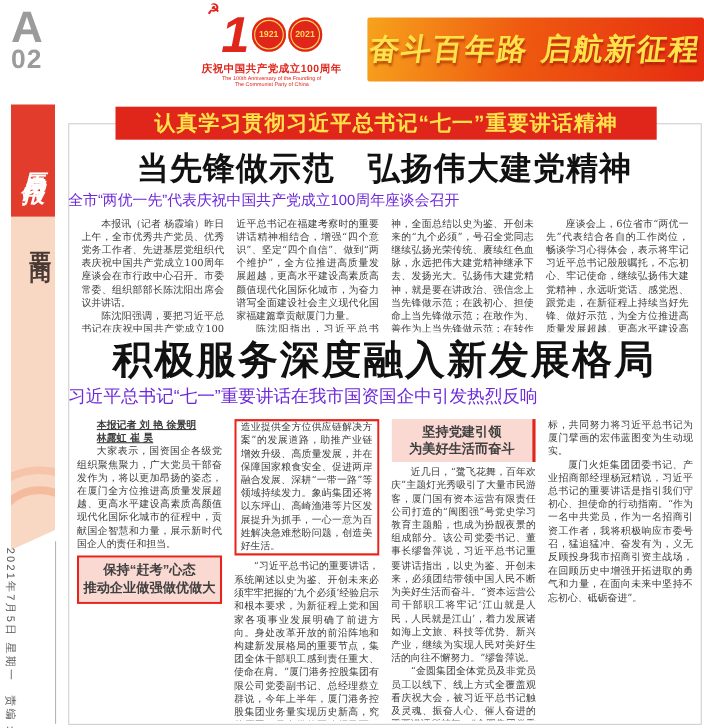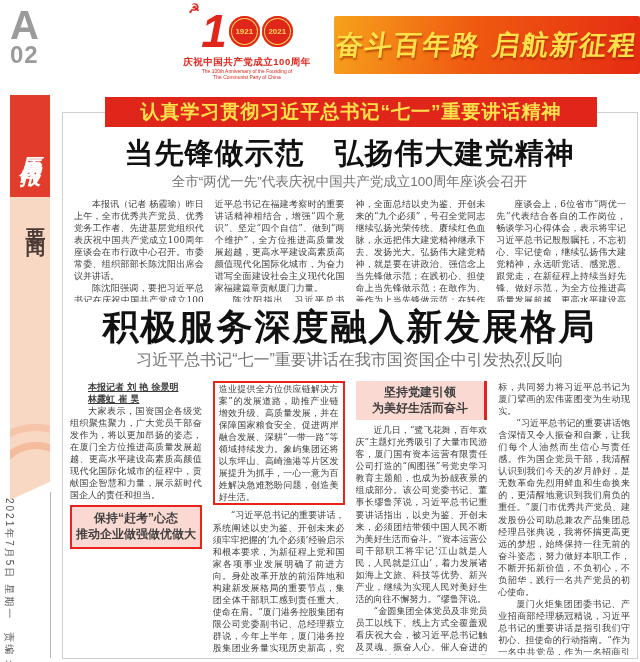--- a/index.html
+++ b/index.html
@@ -61,21 +61,21 @@
   .frame{position:absolute;left:62px;top:112px;width:574px;height:545px;border:1px solid #cfcfcf;background:#fff;}
   .topic-bar{
     position:absolute;left:105px;top:97px;width:492px;height:30px;background:#e0251b;
     display:flex;align-items:center;justify-content:center;z-index:3;
   }
   .topic-bar span{color:#ffe24a;font-weight:bold;font-size:19px;letter-spacing:1px;white-space:nowrap;}
   
   .headline{position:absolute;left:62px;width:575px;text-align:center;color:#111;font-weight:900;}
   .h1a{top:134px;font-size:29px;letter-spacing:1px;}
   .h2a{top:303px;font-size:36px;letter-spacing:2px;}
-  .subhead{position:absolute;left:62px;width:575px;text-align:center;color:#737373;}
+  .subhead{position:absolute;left:62px;width:575px;color:#6d28d9;}
   .s1a{top:173px;font-size:13.5px;}
   .s2a{top:350px;font-size:16px;}
   .cols{position:absolute;display:flex;gap:11px;}
   .cols1{left:74px;top:198px;width:552px;height:104px;}
   .cols2{left:70px;top:381px;width:560px;height:274px;}
   .col{flex:1;overflow:hidden;}
   .col p{
     margin:0;font-size:9px;line-height:1.34;text-align:justify;color:#3c3c3c;
     text-indent:2em;font-family:"DejaVu Serif",serif;
   }
@@ -196,16 +196,15 @@
         <div>坚持党建引领</div>
         <div>为美好生活而奋斗</div>
       </div>
     </div>
     <p>近几日，“鹭飞花舞，百年欢庆”主题灯光秀吸引了大量市民游客，厦门国有资本运营有限责任公司打造的“闽图强”号党史学习教育主题船，也成为扮靓夜景的组成部分。该公司党委书记、董事长缪鲁萍说，习近平总书记重要讲话指出，以史为鉴、开创未来，必须团结带领中国人民不断为美好生活而奋斗。“资本运营公司干部职工将牢记‘江山就是人民，人民就是江山’，着力发展诸如海上文旅、科技等优势、新兴产业，继续为实现人民对美好生活的向往不懈努力。”缪鲁萍说。</p>
     <p>“金圆集团全体党员及非党员员工以线下、线上方式全覆盖观看庆祝大会，被习近平总书记触及灵魂、振奋人心、催人奋进的重要讲话所鼓舞。”金圆集团党委书记、董事长樊庄龙表示，集团将学习宣传贯彻习近平总书记重要讲话精神，积极落实市委提出的“七以七为”部署要求，发挥信托、基金、担保和绿色金融等业务优势，以党建引领、区域深耕、协同共赢、组织保障和人才强企五大战略推动集团实现成为全国一流综合金融服务商的目</p>
   </div>
 
   <div class="col">
     <p class="noindent">标，共同努力将习近平总书记为厦门擘画的宏伟蓝图变为生动现实。</p>
-    <p>“习近平总书记的重要讲话饱含深情又令人振奋和自豪，让我们每个人油然而生信心与责任感。作为国企党员干部，我清醒认识到我们今天的岁月静好，是无数革命先烈用鲜血和生命换来的，更清醒地意识到我们肩负的重任。”厦门市优秀共产党员、建发股份公司助总兼农产品集团总经理吕张典说，我将怀揣更高更远的梦想，始终保持一往无前的奋斗姿态，努力做好本职工作，不断开拓新价值，不负初心，不负韶华，践行一名共产党员的初心使命。</p>
     <p>厦门火炬集团团委书记、产业招商部经理杨冠精说，习近平总书记的重要讲话是指引我们守初心、担使命的行动指南。“作为一名中共党员，作为一名招商引资工作者，我将积极响应市委号召，猛追猛冲、奋发有为，义无反顾投身我市招商引资主战场，在回顾历史中增强开拓进取的勇气和力量，在面向未来中坚持不忘初心、砥砺奋进”。</p>
   </div>
 </div>
 
 </body></html>

